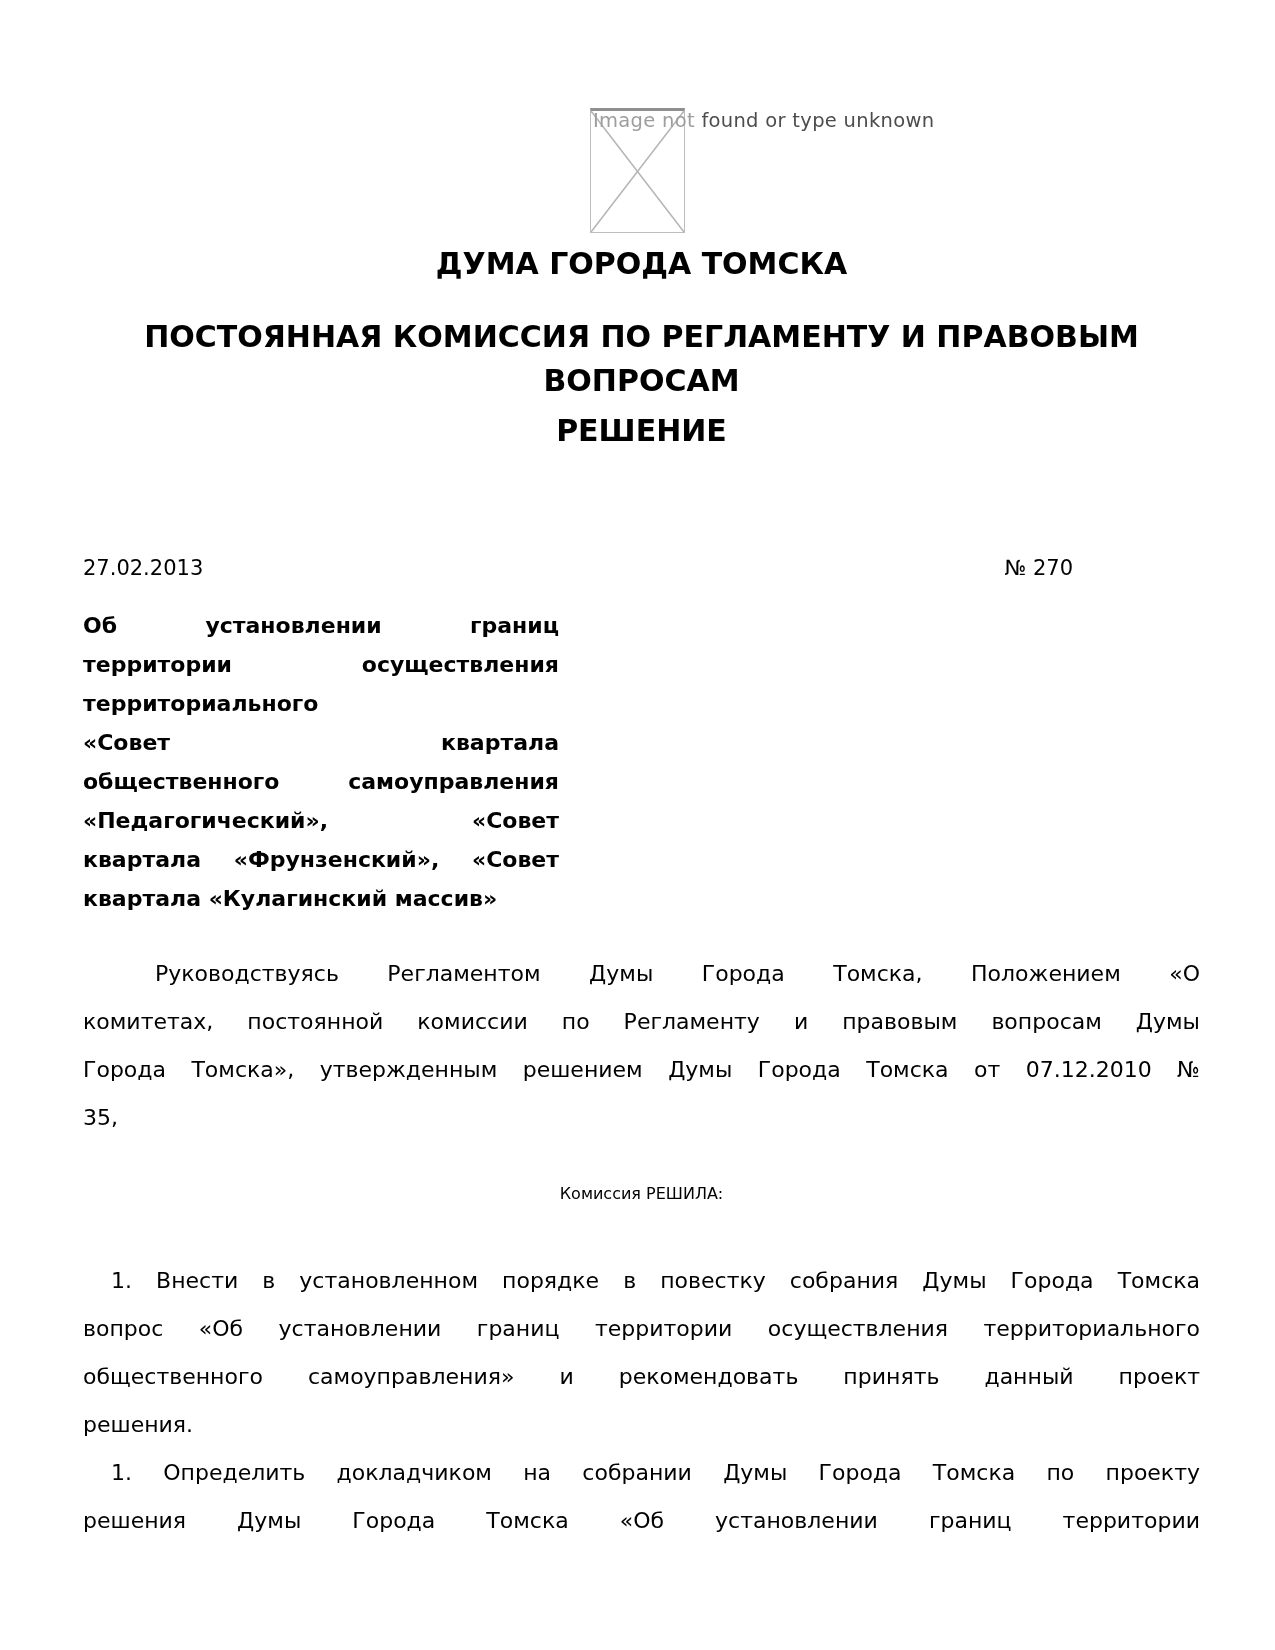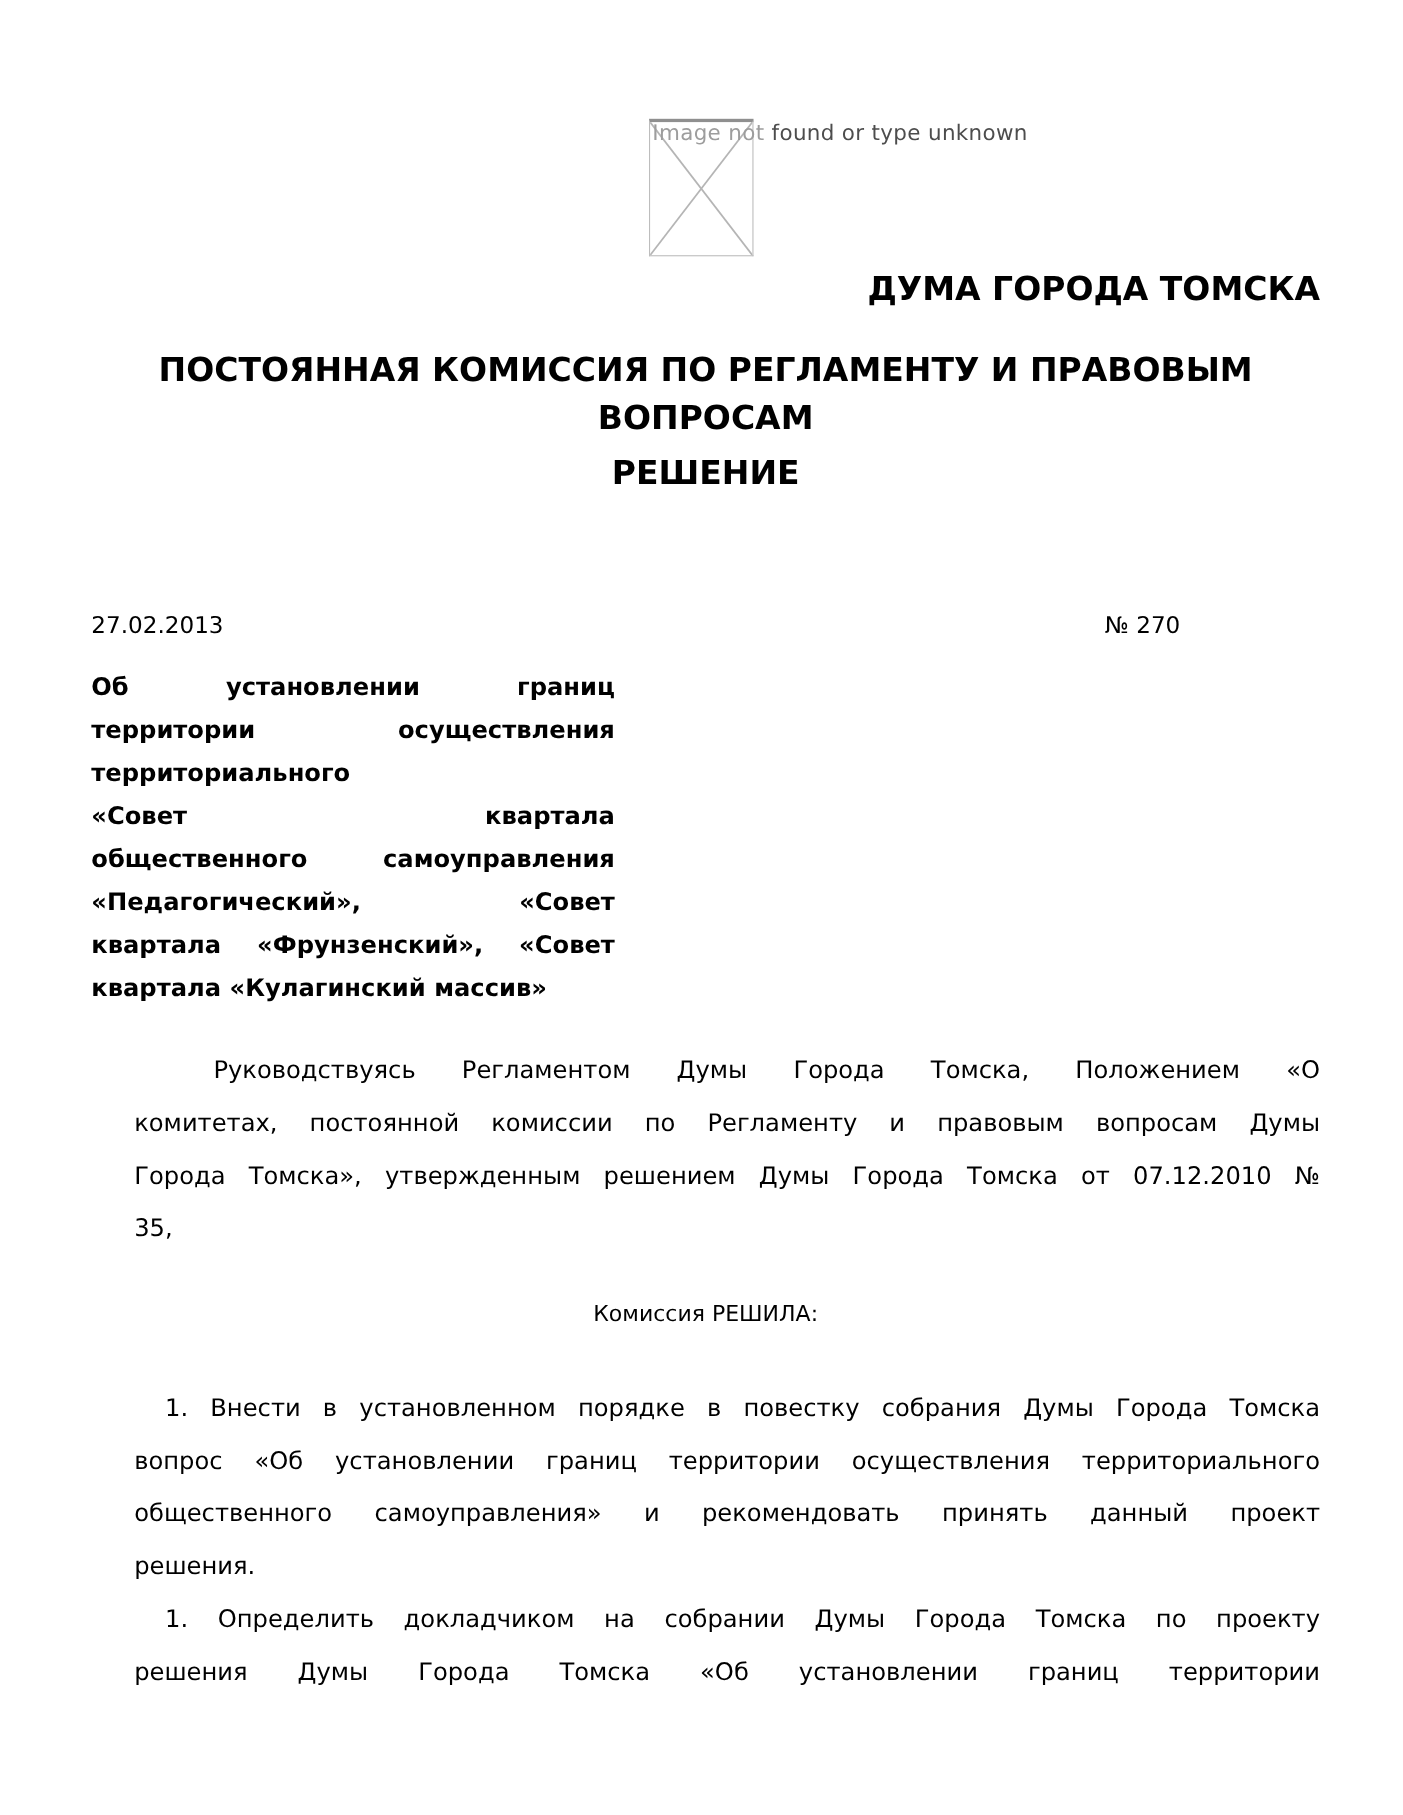--- a/index.html
+++ b/index.html
@@ -35,21 +35,21 @@
     white-space: nowrap;
     z-index: 2;
   }
   .alt-light { color: #9d9d9d; }
   .alt-dark  { color: #4d4d4d; }
 
   .content { padding: 0 75px 0 83px; }
 
   .h1 {
     margin-top: 16px;
-    text-align: right;
+    text-align: center;
     font-size: 30px;
     line-height: 30px;
     font-weight: bold;
   }
   .h2 {
     margin-top: 36px;
     text-align: center;
     font-size: 30px;
     line-height: 44px;
     font-weight: bold;
@@ -75,29 +75,29 @@
     margin-top: 24px;
     width: 476px;
     font-size: 22px;
     line-height: 39px;
     font-weight: bold;
   }
   .subject .line { text-align: justify; text-align-last: justify; }
   .subject .line:last-child { text-align-last: auto; }
 
   .para { font-size: 22px; line-height: 48px; }
-  .para .line { text-align: justify; text-align-last: justify; margin-left: 39px; }
+  .para .line { text-align: justify; text-align-last: justify; }
   .para .line.last { text-align-last: auto; }
   .indent-big { text-indent: 72px; }
   .indent-num { text-indent: 28px; }
 
   .intro { margin-top: 32px; }
   .resolved {
     margin-top: 28px;
-    font-size: 20px;
+    font-size: 16px;
     line-height: 48px;
     text-align: center;
   }
   .item1 { margin-top: 39px; }
   .item2 { margin-top: 0; }
 </style>
 </head>
 <body>
 
 <div class="page">

